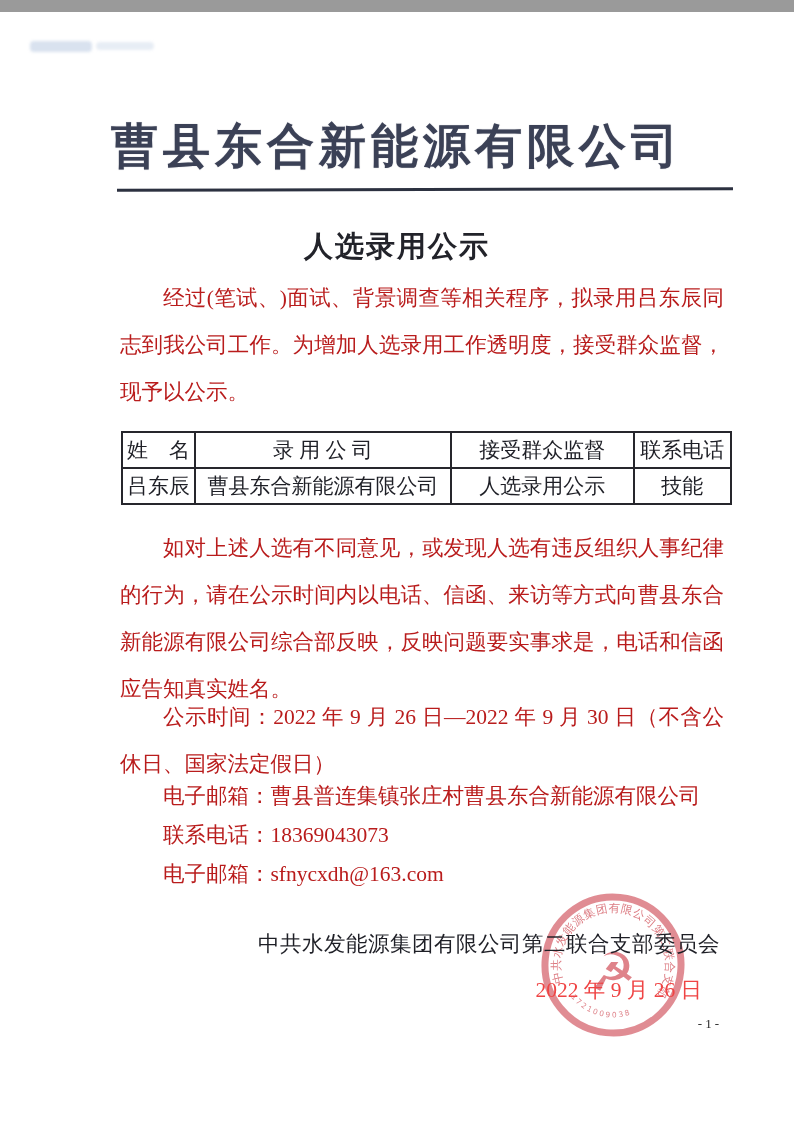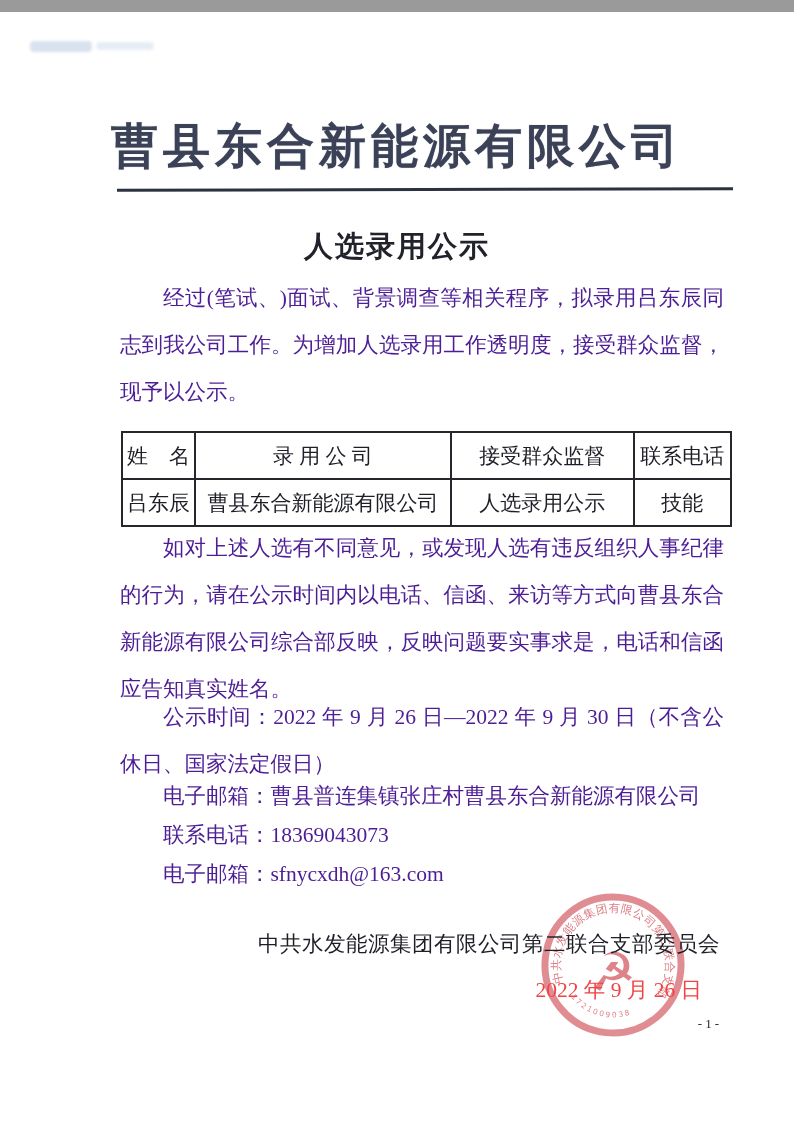--- a/index.html
+++ b/index.html
@@ -39,42 +39,42 @@
     font-size: 29px; font-weight: 700;
     letter-spacing: 2px;
     color: #22232a;
   }
 
   .body-par {
     position: absolute; left: 120px; width: 604px;
     font-size: 21.5px; line-height: 47px;
     text-align: justify;
     text-indent: 2em;
-    color: #4c1d95;
+    color: #b91c1c;
   }
   .p1 { top: 263px; }
   .p2 { top: 513px; }
   .p-period { top: 682px; }
   .p-line { line-height: 40px; }
   .p-addr  { top: 764px; }
   .p-phone { top: 803px; }
   .p-email { top: 842px; }
 
   table.roster {
     position: absolute; left: 121px; top: 419px;
     width: 611px;
     border-collapse: collapse;
     font-size: 21px;
     color: #1e1f26;
   }
   table.roster td {
     border: 2px solid #26262c;
     text-align: center;
     vertical-align: middle;
-    height: 47px;
+    height: 36px;
     padding: 0 4px;
     white-space: nowrap;
   }
   td.c-name { width: 12%; }
   td.c-comp { width: 42%; border-radius: 15px; }
   td.c-dept { width: 30%; }
   td.c-seq  { width: 16%; }
 
   .signature {
     position: absolute; left: 0; right: 0; top: 917px;

